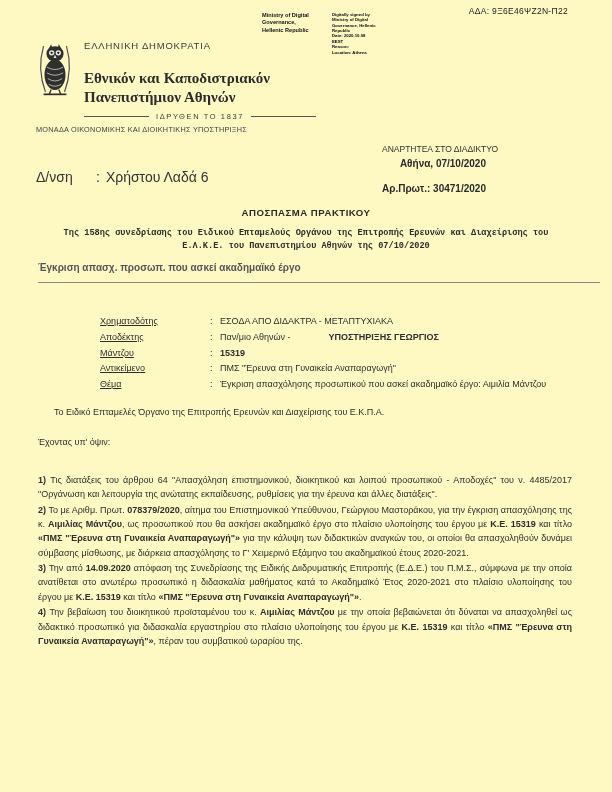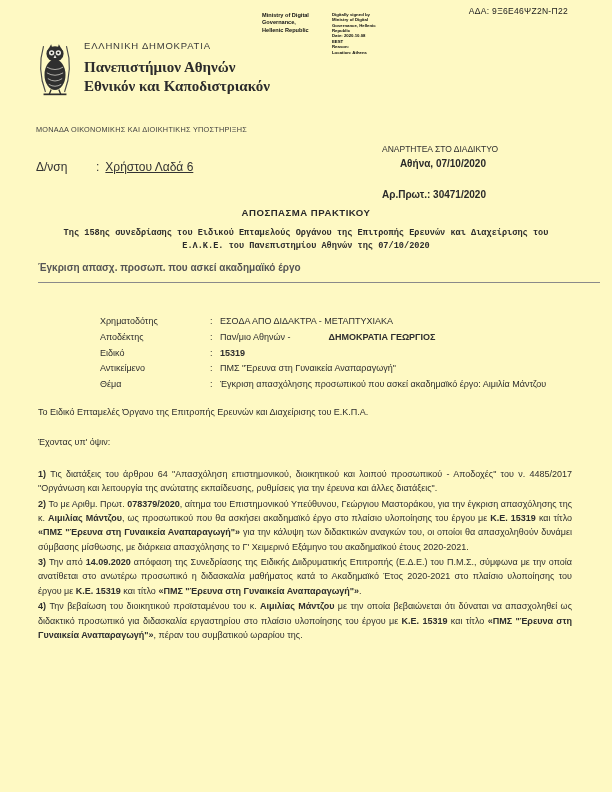--- a/index.html
+++ b/index.html
@@ -11,48 +11,48 @@
   .ada { position:absolute; top:6px; right:44px; font-size:8.5px; letter-spacing:.3px; color:#222; }
 
   
   .stamp { position:absolute; top:12px; left:262px; display:flex; gap:8px; align-items:flex-start; }
   .stamp-left { width:62px; font-size:5.6px; font-weight:bold; line-height:1.3; color:#111; }
   .stamp-right { width:70px; font-size:4.3px; font-weight:bold; line-height:1.25; color:#0a0a0a; }
 
   
   .emblem { position:absolute; top:40px; left:34px; width:42px; height:60px; }
   .hdr-text { position:absolute; top:40px; left:84px; }
-  .republic { font-size:9.5px; letter-spacing:.8px; color:#3a3a3a; margin-bottom:7px; }
+  .republic { font-size:9.5px; letter-spacing:.8px; color:#3a3a3a; margin-bottom:18px; }
   .uni { font-family:"Liberation Serif", serif; font-weight:bold; font-size:15px; line-height:1.25; color:#2c2c2c; }
   .founded { display:flex; align-items:center; width:232px; margin-top:5px; font-size:7.5px; letter-spacing:1.6px; color:#3a3a3a; }
   .founded .rule { flex:1; border-top:1px solid #555; }
   .founded .ftext { padding:0 7px; white-space:nowrap; }
 
   .unit { position:absolute; top:124px; left:36px; font-size:7.3px; letter-spacing:.25px; line-height:1.7; color:#3d3d3d; }
 
   .anartitea { position:absolute; top:144px; left:382px; font-size:8.5px; color:#2f2f2f; }
-  .contact { position:absolute; top:156px; left:36px; font-size:12px; line-height:1.9; color:#333;text-decoration:underline; }
+  .contact { position:absolute; top:164px; left:36px; font-size:14px; line-height:1.9; color:#333; }
   .clabel { display:inline-block; width:60px; }
   .csep { display:inline-block; margin-right:6px; }
   .dateblock { position:absolute; top:158px; left:382px; font-size:10px; font-weight:bold; color:#2a2a2a;text-align:right; }
-  .dateblock .protocol { margin-top:20px; }
+  .dateblock .protocol { margin-top:14px; }
 
   .main-title { position:absolute; top:207px; left:0; width:100%; text-align:center; font-weight:bold; font-size:9.6px; letter-spacing:.5px; color:#2a2a2a; }
   .session { position:absolute; top:227px; left:46px; right:46px; text-align:center; font-weight:bold; font-size:8.6px; line-height:1.55; color:#2d2d2d;font-family:Liberation Mono, monospace; }
   .subject { position:absolute; top:262px; left:38px; right:12px; font-weight:bold; font-size:10px; color:#555; border-bottom:1.2px solid #8a8a8a; padding-bottom:9px; }
 
   .doc-body { position:absolute; top:314px; left:38px; right:40px; font-size:9px; color:#2e2e2e; }
   .drow { display:flex; margin-left:62px; line-height:1.75; }
-  .dlabel { width:110px; flex:none; }
+  .dlabel { width:110px; flex:none;text-decoration:underline; }
   .dsep { width:10px; flex:none; }
   .dval2 { margin-left:38px; font-weight:bold; }
   .bold { font-weight:bold; }
-  .intro { margin:14px 0 0 0; }
+  .intro { margin:14px 0 0 16px; }
   .having { margin:20px 0 0 0; }
-  .items { margin-top:20px; }
+  .items { margin-top:26px; }
   .item { margin:0 0 1px 0; text-align:justify; line-height:1.6; }
 </style>
 </head>
 <body>
 
 <div class="page">
 
   <div class="ada">ΑΔΑ: 9Ξ6Ε46ΨΖ2Ν-Π22</div>
 
   <div class="stamp">
@@ -87,22 +87,27 @@
       <path d="M22 15 L20.5 18.5 L23.5 18.5 Z" fill="#e9e7e1"></path>
       <ellipse cx="22" cy="36" rx="11" ry="16" fill="#2f2f2f"></ellipse>
       <path d="M13.5 28 Q22 33 30.5 28 M13.5 34 Q22 39 30.5 34 M14.5 40 Q22 45 29.5 40 M15.5 46 Q22 50 28.5 46" stroke="#d9d6ce" stroke-width="0.8" fill="none"></path>
       <path d="M10 56.5 L34 56.5" stroke="#2f2f2f" stroke-width="1.8"></path>
       <path d="M18 51.5 L16 56.5 M26 51.5 L28 56.5" stroke="#2f2f2f" stroke-width="1.4"></path>
     </svg>
   </div>
 
   <div class="hdr-text">
     <div class="republic">ΕΛΛΗΝΙΚΗ ΔΗΜΟΚΡΑΤΙΑ</div>
+    <div class="uni">Εθνικόν και Καποδιστριακόν</div>
     <div class="uni">Πανεπιστήμιον Αθηνών</div>
-    <div class="uni">Εθνικόν και Καποδιστριακόν</div>
+    <div class="founded">
+      <span class="rule"></span>
+      <span class="ftext">ΙΔΡΥΘΕΝ ΤΟ 1837</span>
+      <span class="rule"></span>
+    </div>
   </div>
 
   <div class="unit">
     <div>ΜΟΝΑΔΑ ΟΙΚΟΝΟΜΙΚΗΣ ΚΑΙ ΔΙΟΙΚΗΤΙΚΗΣ ΥΠΟΣΤΗΡΙΞΗΣ</div>
   </div>
 
   <div class="anartitea">ΑΝΑΡΤΗΤΕΑ ΣΤΟ ΔΙΑΔΙΚΤΥΟ</div>
 
   <div class="contact">
     <div>
@@ -123,24 +128,24 @@
 
     <div class="drow">
       <span class="dlabel">Χρηματοδότης</span>
       <span class="dsep">:</span>
       <span>ΕΣΟΔΑ ΑΠΟ ΔΙΔΑΚΤΡΑ - ΜΕΤΑΠΤΥΧΙΑΚΑ</span>
     </div>
     <div class="drow">
       <span class="dlabel">Αποδέκτης</span>
       <span class="dsep">:</span>
       <span>Παν/μιο Αθηνών -</span>
-      <span class="dval2">ΔΗΜΟΚΡΑΤΙΑ ΓΕΩΡΓΙΟΣ</span>
+      <span class="dval2">ΥΠΟΣΤΗΡΙΞΗΣ ΓΕΩΡΓΙΟΣ</span>
     </div>
     <div class="drow">
-      <span class="dlabel">Ειδικό</span>
+      <span class="dlabel">Μάντζου</span>
       <span class="dsep">:</span>
       <span class="bold">15319</span>
     </div>
     <div class="drow">
       <span class="dlabel">Αντικείμενο</span>
       <span class="dsep">:</span>
       <span>ΠΜΣ "Έρευνα στη Γυναικεία Αναπαραγωγή"</span>
     </div>
     <div class="drow">
       <span class="dlabel">Θέμα</span>

